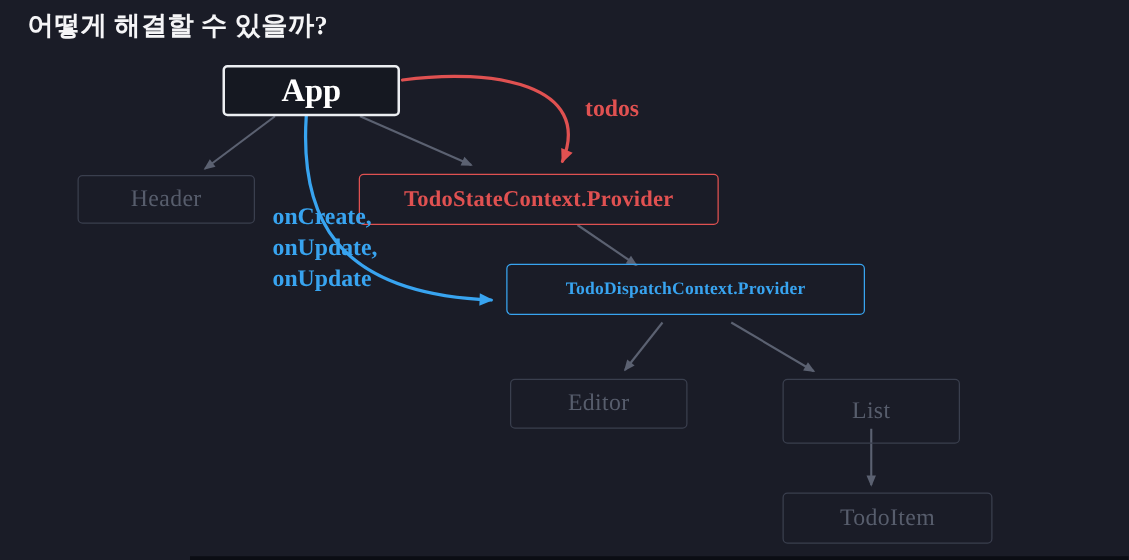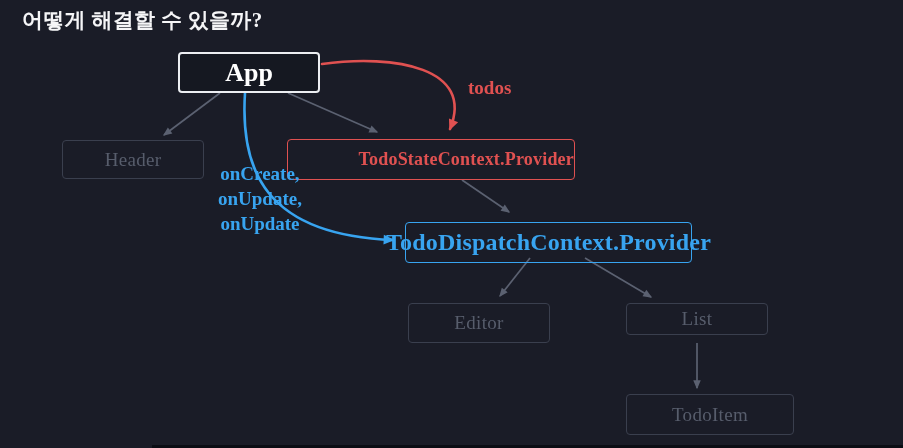--- a/index.html
+++ b/index.html
@@ -46,33 +46,33 @@
     background:rgba(8,10,16,.25);
     color:#ffffff;font-size:26px;font-weight:600;text-align:center;
   }
   .node-dim{
     border:1px solid var(--dim-border);
     color:var(--dim-text);
     font-size:19px;font-weight:500;letter-spacing:.3px;
   }
   .node-header{left:62px;top:140px;width:142px;height:39px;}
   .node-editor{left:408px;top:303px;width:142px;height:40px;}
-  .node-list{left:626px;top:303px;width:142px;height:32px;}
+  .node-list{left:626px;top:303px;width:142px;height:52px;}
   .node-todoitem{left:626px;top:394px;width:168px;height:41px;}
   .node-red{
     left:287px;top:139px;width:288px;height:41px;
     border:1.5px solid var(--red);
-    color:var(--red);font-size:18px;font-weight:700;letter-spacing:.2px;justify-content:flex-end;
+    color:var(--red);font-size:18px;font-weight:700;letter-spacing:.2px;
   }
   .node-blue{
-    left:405px;top:222px;width:287px;height:41px;
+    left:405px;top:211px;width:287px;height:41px;
     border:1.5px solid var(--blue);
-    color:var(--blue);font-size:24px;font-weight:700;letter-spacing:.2px;
+    color:var(--blue);font-size:14px;font-weight:700;letter-spacing:.2px;
   }
-  .edge-label{position:absolute;z-index:3;font-weight:700;text-align:center;}
+  .edge-label{position:absolute;z-index:3;font-weight:700;}
   .label-todos{
     left:468px;top:77px;
     color:var(--red);font-size:19px;
   }
   .label-dispatch-props{
     left:170px;top:161px;
     color:var(--blue);font-size:19px;line-height:25px;margin-left:48px;
   }
   .bottom-strip{
     position:absolute;left:152px;right:0;bottom:0;height:3px;

